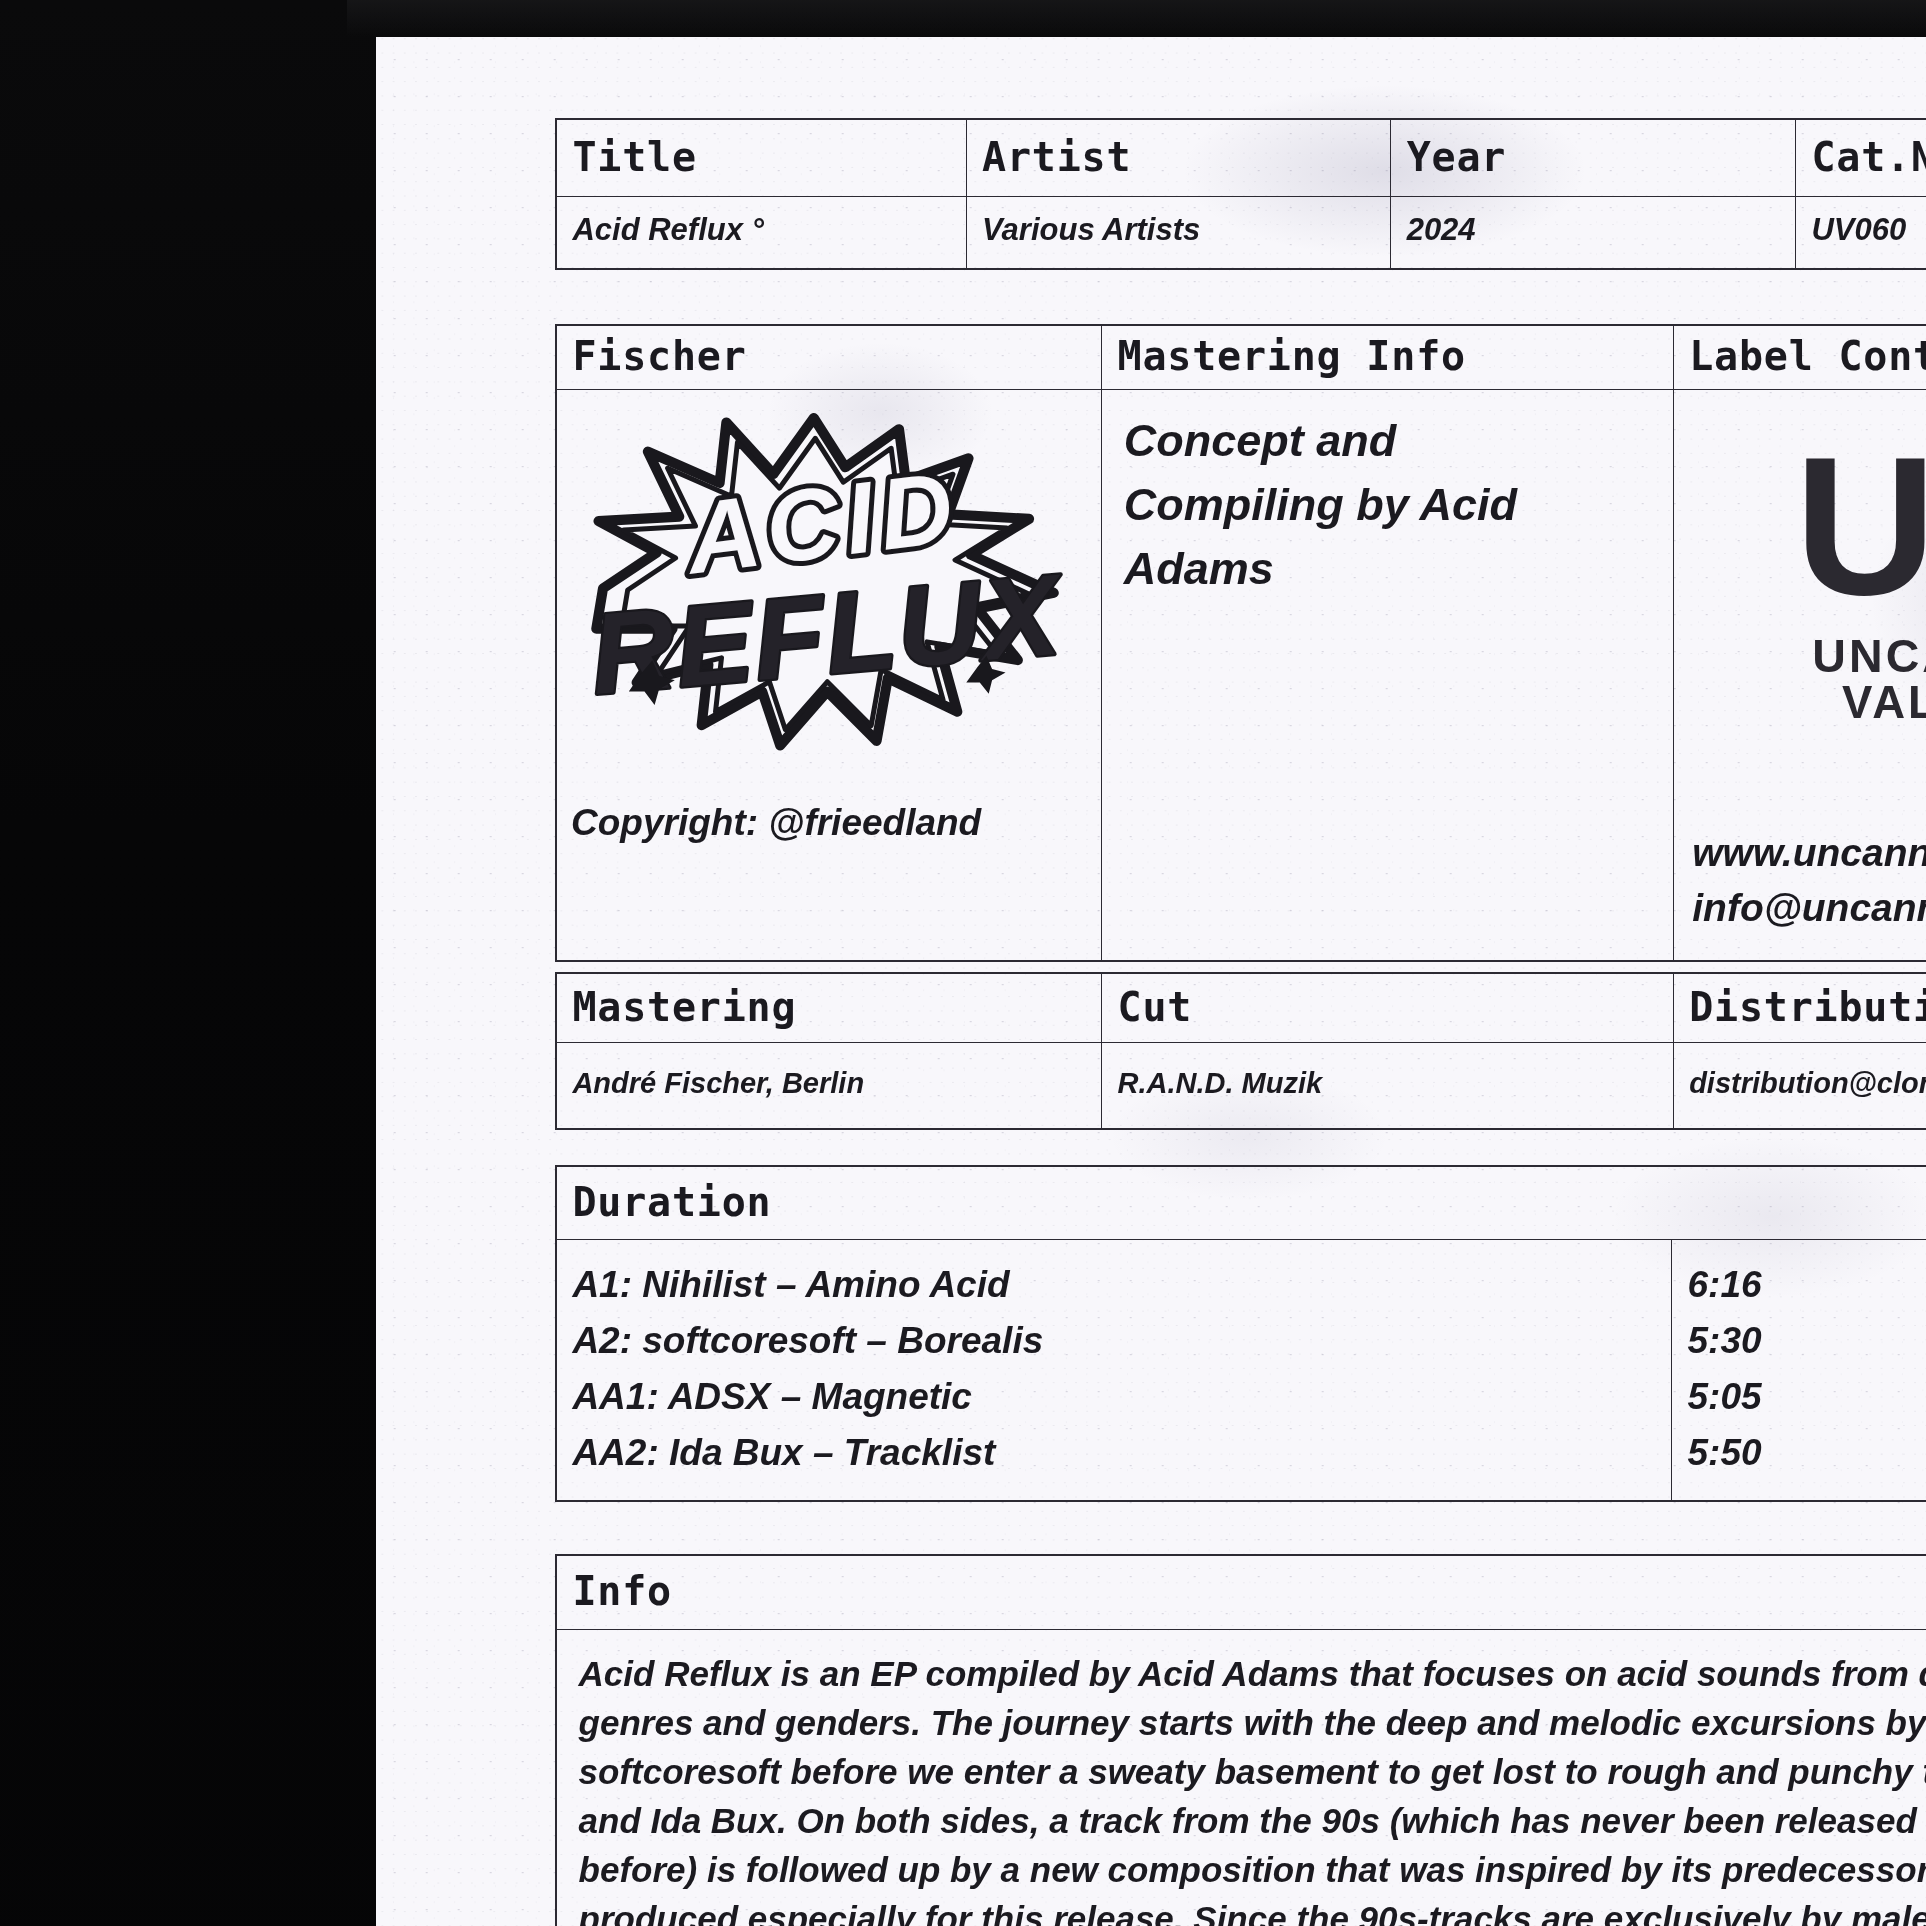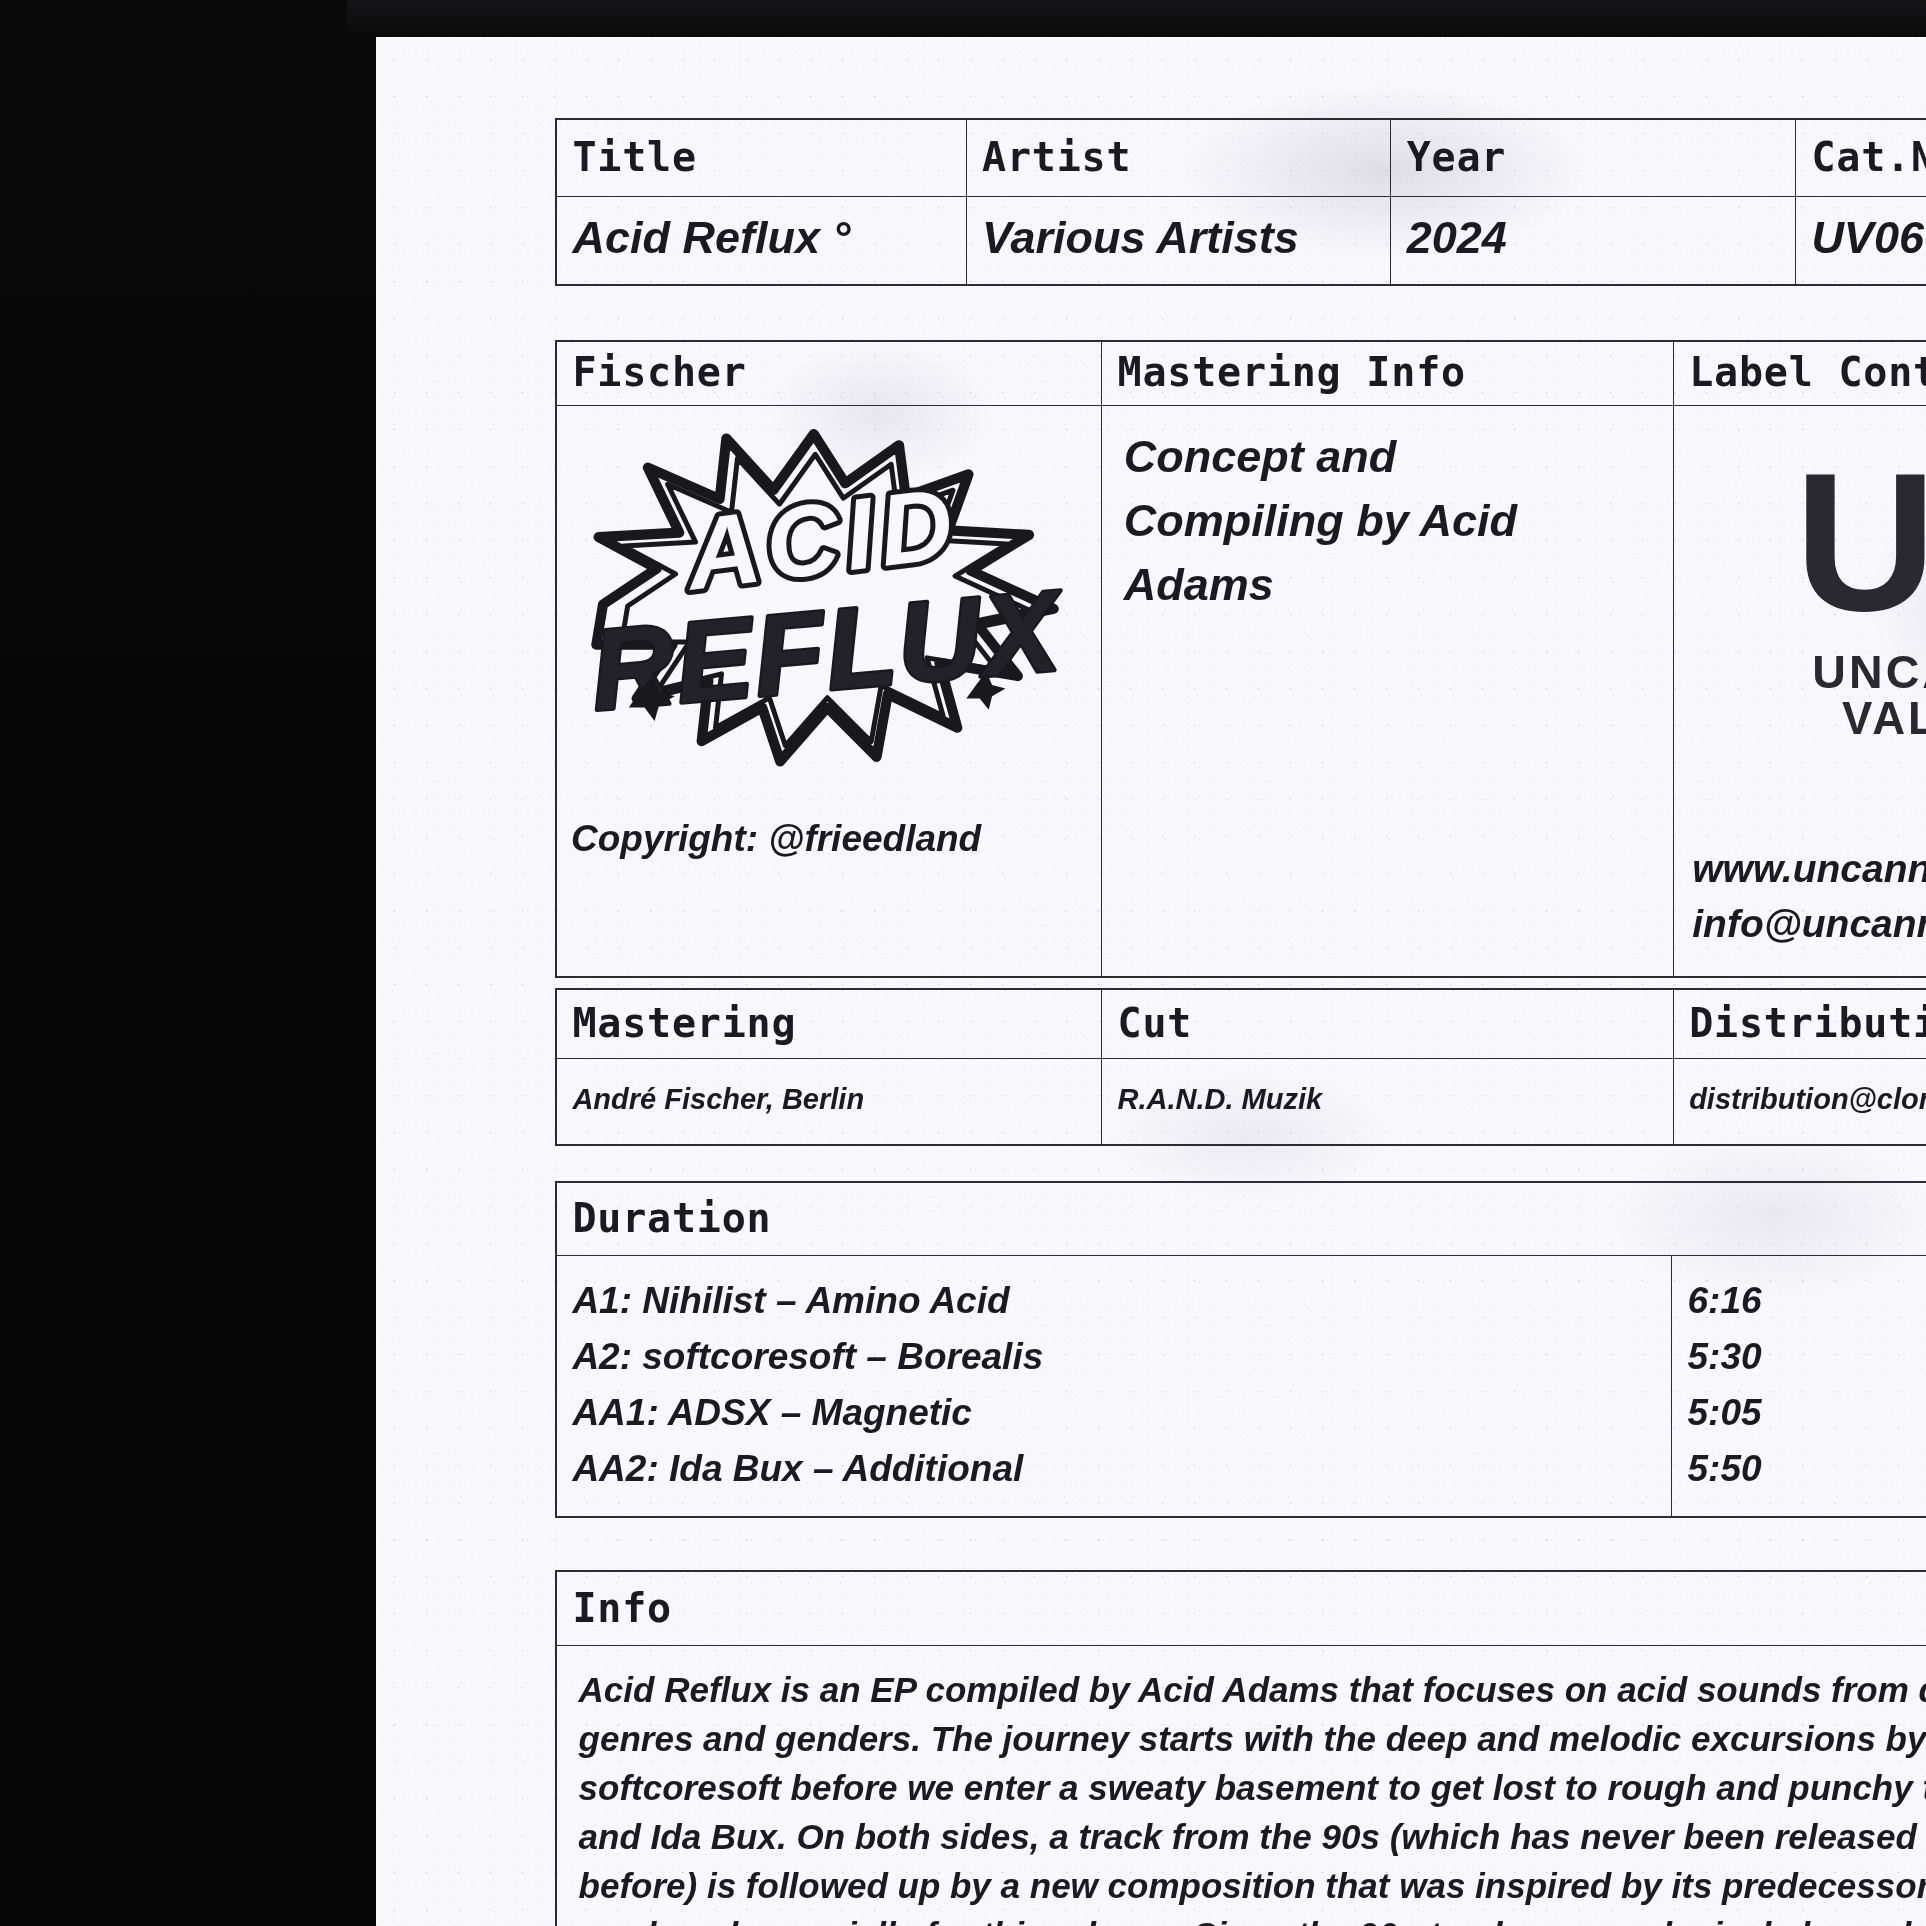--- a/index.html
+++ b/index.html
@@ -39,21 +39,21 @@
   
   .box{border:2.3px solid var(--line); margin-left:179px; width:1656px;
        position:relative; z-index:2; background:transparent;}
   .row{display:grid;}
   .cell{border-right:1.9px solid var(--line); min-width:0;}
   .cell:last-child{border-right:none;}
   .head{border-bottom:1.9px solid var(--line);}
   .h{font-family:"DejaVu Sans Mono","Liberation Mono",monospace; font-weight:700;
      font-size:40px; line-height:1; letter-spacing:0.8px; color:var(--ink);
      padding:17px 15.4px 18.5px;}
-  .val{font-style:italic; font-weight:700; font-size:45px; line-height:1.15;
+  .val{font-style:italic; font-weight:700; font-size:31px; line-height:1.15;
      color:var(--ink); padding:15.4px 15.4px 20px;}
 
   .meta{margin-bottom:54px;}
   .meta .row{grid-template-columns:24.8% 25.7% 24.5% 25%;}
 
   .art{margin-bottom:9.6px;}
   .art .row, .roles .row{grid-template-columns:33% 34.6% 32.4%;}
   .art .head .h{padding:10.8px 15.4px 13px;}
   .art .body3 > .cell{height:570px; position:relative;}
   .artwork-cell{display:flex; flex-direction:column;}
@@ -165,21 +165,21 @@
 
   <section class="box tracks">
     <div class="row head">
       <div class="cell h">Duration</div>
     </div>
     <div class="row body2">
       <div class="cell">
         <div class="trackline">A1: Nihilist – Amino Acid</div>
         <div class="trackline">A2: softcoresoft – Borealis</div>
         <div class="trackline">AA1: ADSX – Magnetic</div>
-        <div class="trackline">AA2: Ida Bux – Additional</div>
+        <div class="trackline">AA2: Ida Bux – Tracklist</div>
       </div>
       <div class="cell">
         <div class="durline">6:16</div>
         <div class="durline">5:30</div>
         <div class="durline">5:05</div>
         <div class="durline">5:50</div>
       </div>
     </div>
   </section>
 

